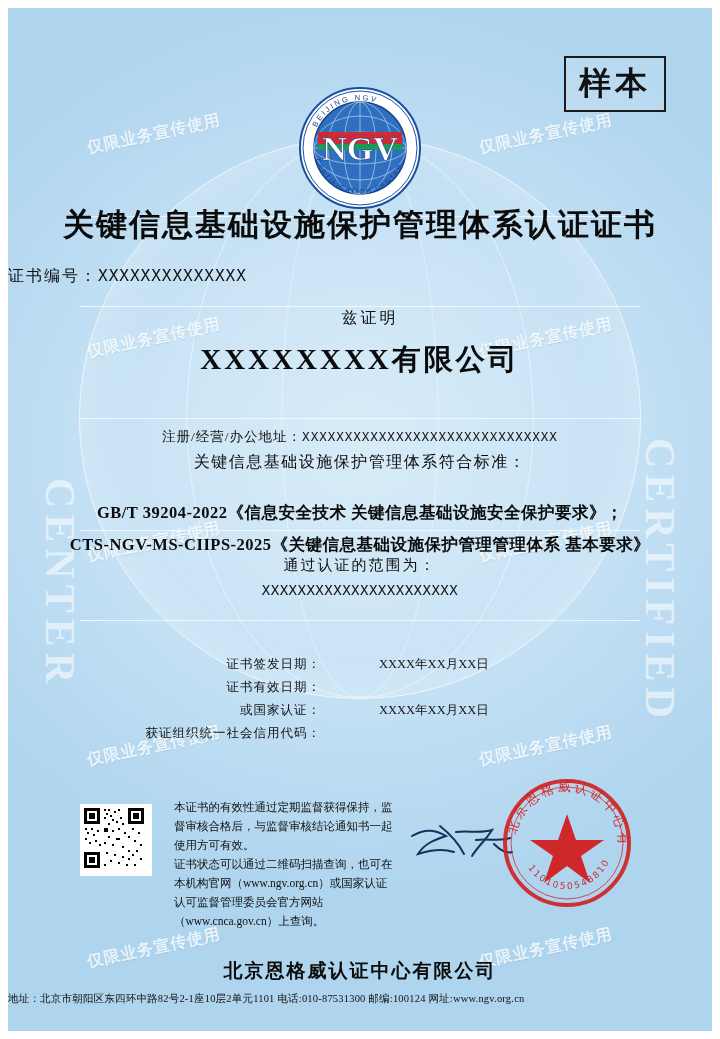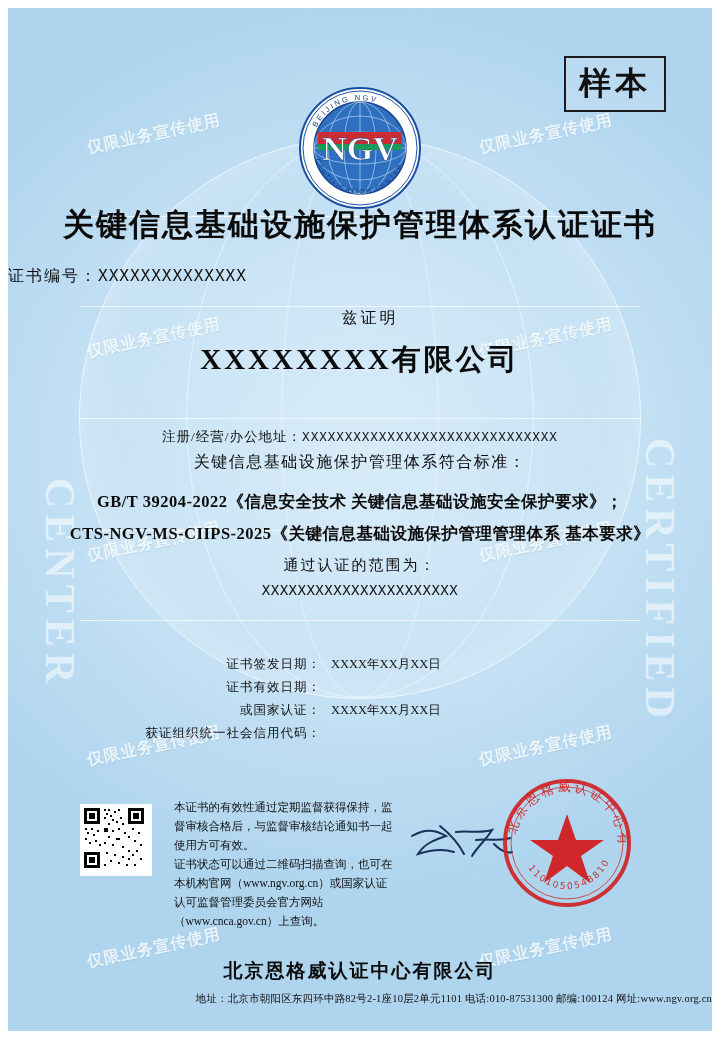--- a/index.html
+++ b/index.html
@@ -176,21 +176,21 @@
     position: absolute;
     left: 0; right: 0;
     top: 444px;
     text-align: center;
     color: #0b0b0b;
   }
   .standards .line1 {
     font-family: "Liberation Serif", serif;
     font-size: 16px;
     letter-spacing: 1.5px;
-    margin-bottom: 18px;
+    margin-bottom: 29px;
   }
   .standards .line2, .standards .line3 {
     font-family: "Liberation Serif", serif;
     font-size: 16.5px;
     font-weight: bold;
     letter-spacing: 0.5px;
     margin-bottom: 10px;
   }
   .scope-label {
     position: absolute;
@@ -220,20 +220,21 @@
     display: flex;
     flex-direction: column;
     gap: 6px;
     align-items: center;
   }
   .date-row {
     display: flex;
     width: 470px;
     font-size: 12.5px;
     color: #111;
+    gap: 48px;
   }
   .date-row .k {
     width: 196px;
     text-align: right;
     padding-right: 10px;
     font-family: "Liberation Serif", serif;
     letter-spacing: 1px;
   }
   .date-row .v {
     flex: 1;
@@ -287,21 +288,21 @@
     font-family: "Liberation Serif", serif;
     font-size: 19px;
     font-weight: bold;
     letter-spacing: 2px;
     color: #0b0b0b;
   }
   .footer-addr {
     position: absolute;
     left: 0; right: 0;
     top: 984px;
-    text-align: right;
+    text-align: left;
     font-family: "Liberation Serif", serif;
     font-size: 10.5px;
     color: #111;
     letter-spacing: 0.2px;
   }
 </style>
 </head>
 <body>
 
 <div id="page">

